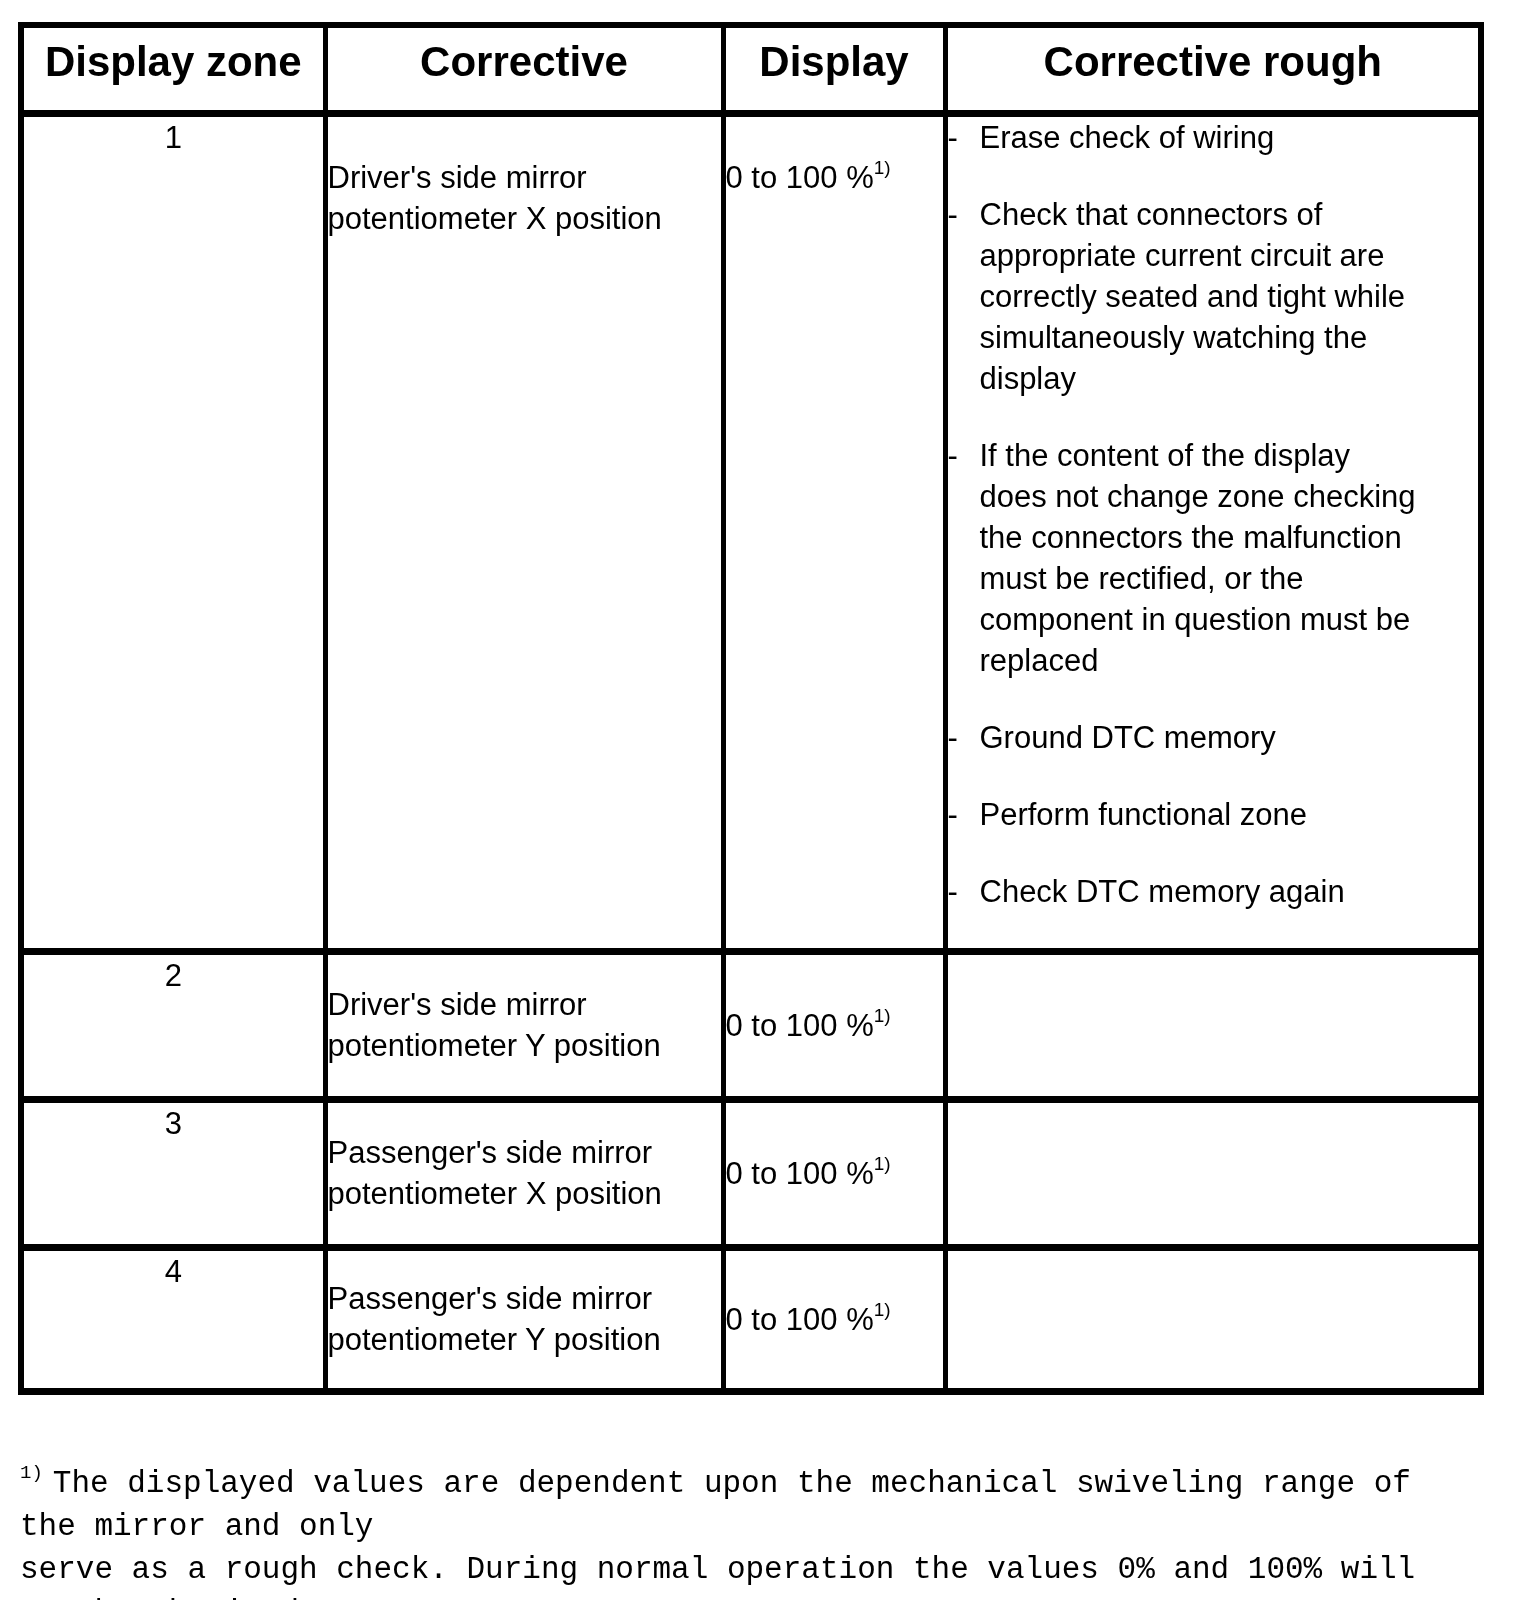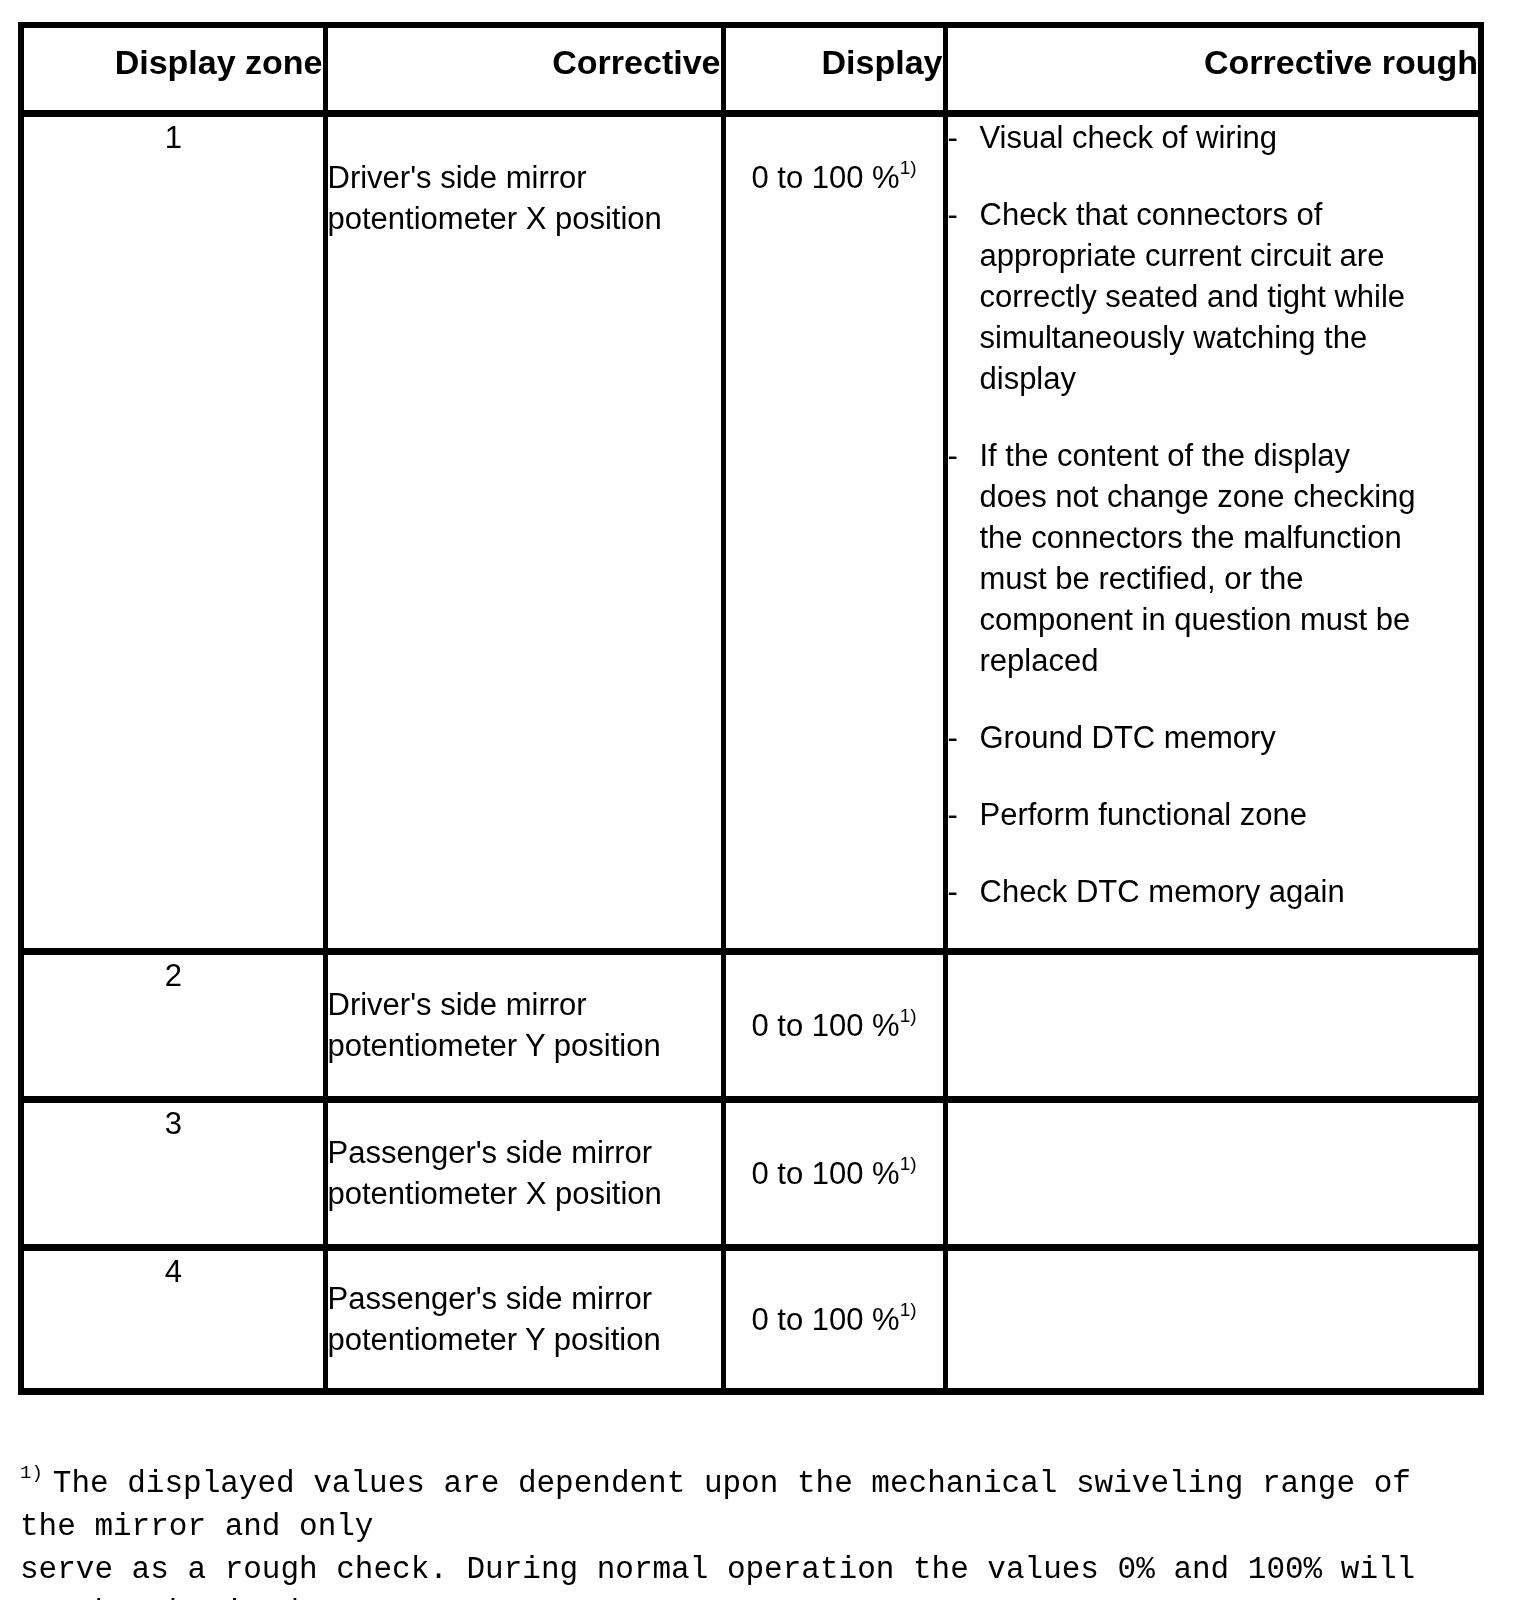--- a/index.html
+++ b/index.html
@@ -31,24 +31,24 @@
     font-size: 31px;
     line-height: 41px;
     vertical-align: top;
     overflow: hidden;
   }
   
   table.diag thead th { border-bottom-width: 7px; }
   table.diag tbody tr td { border-top-width: 7px; border-bottom-width: 7px; }
 
   table.diag thead th {
-    font-size: 34px;
+    font-size: 42px;
     line-height: 40px;
     font-weight: bold;
-    text-align: right;
+    text-align: center;
     padding-top: 14px;
     height: 88px;
     box-sizing: border-box;
   }
   th.h-zone { text-align: center; }
   th.h-desc { padding-left: 22px; }
   th.h-disp { text-align: center; }
   th.h-corr { padding-left: 24px; }
 
   tr.r1 { height: 835px; }
@@ -61,21 +61,21 @@
     vertical-align: middle;
   }
   td.desc {
     padding-left: 22px;
     white-space: pre-line;
   }
   tr.r1 td.desc, tr.r1 td.disp { padding-top: 40px; }
   tr.r2 td.desc, tr.r3 td.desc, tr.r4 td.desc,
   tr.r2 td.disp, tr.r3 td.disp, tr.r4 td.disp { vertical-align: middle; }
 
-  td.disp { text-align: center; }
+  td.disp { }
   td.disp sup, .footnote sup {
     font-size: 19px;
     line-height: 0;
     vertical-align: 14px;
   }
 
   td.corr { padding: 36px 18px 0 18px; }
   .bullet {
     display: flex;
     align-items: flex-start;
@@ -125,21 +125,21 @@
       <tr class="r1">
         <td class="zone">1</td>
         <td class="desc">Driver's side mirror
 potentiometer X position</td>
         <td class="disp">
           <span>0 to 100 %</span><sup>1)</sup>
         </td>
         <td class="corr">
           <div class="bullet">
             <span class="dash">-</span>
-            <span class="btext">Visual check of wiring</span>
+            <span class="btext">Erase check of wiring</span>
           </div>
           <div class="bullet">
             <span class="dash">-</span>
             <span class="btext">Check that connectors of
 appropriate current circuit are
 correctly seated and tight while
 simultaneously watching the
 display</span>
           </div>
           <div class="bullet">

